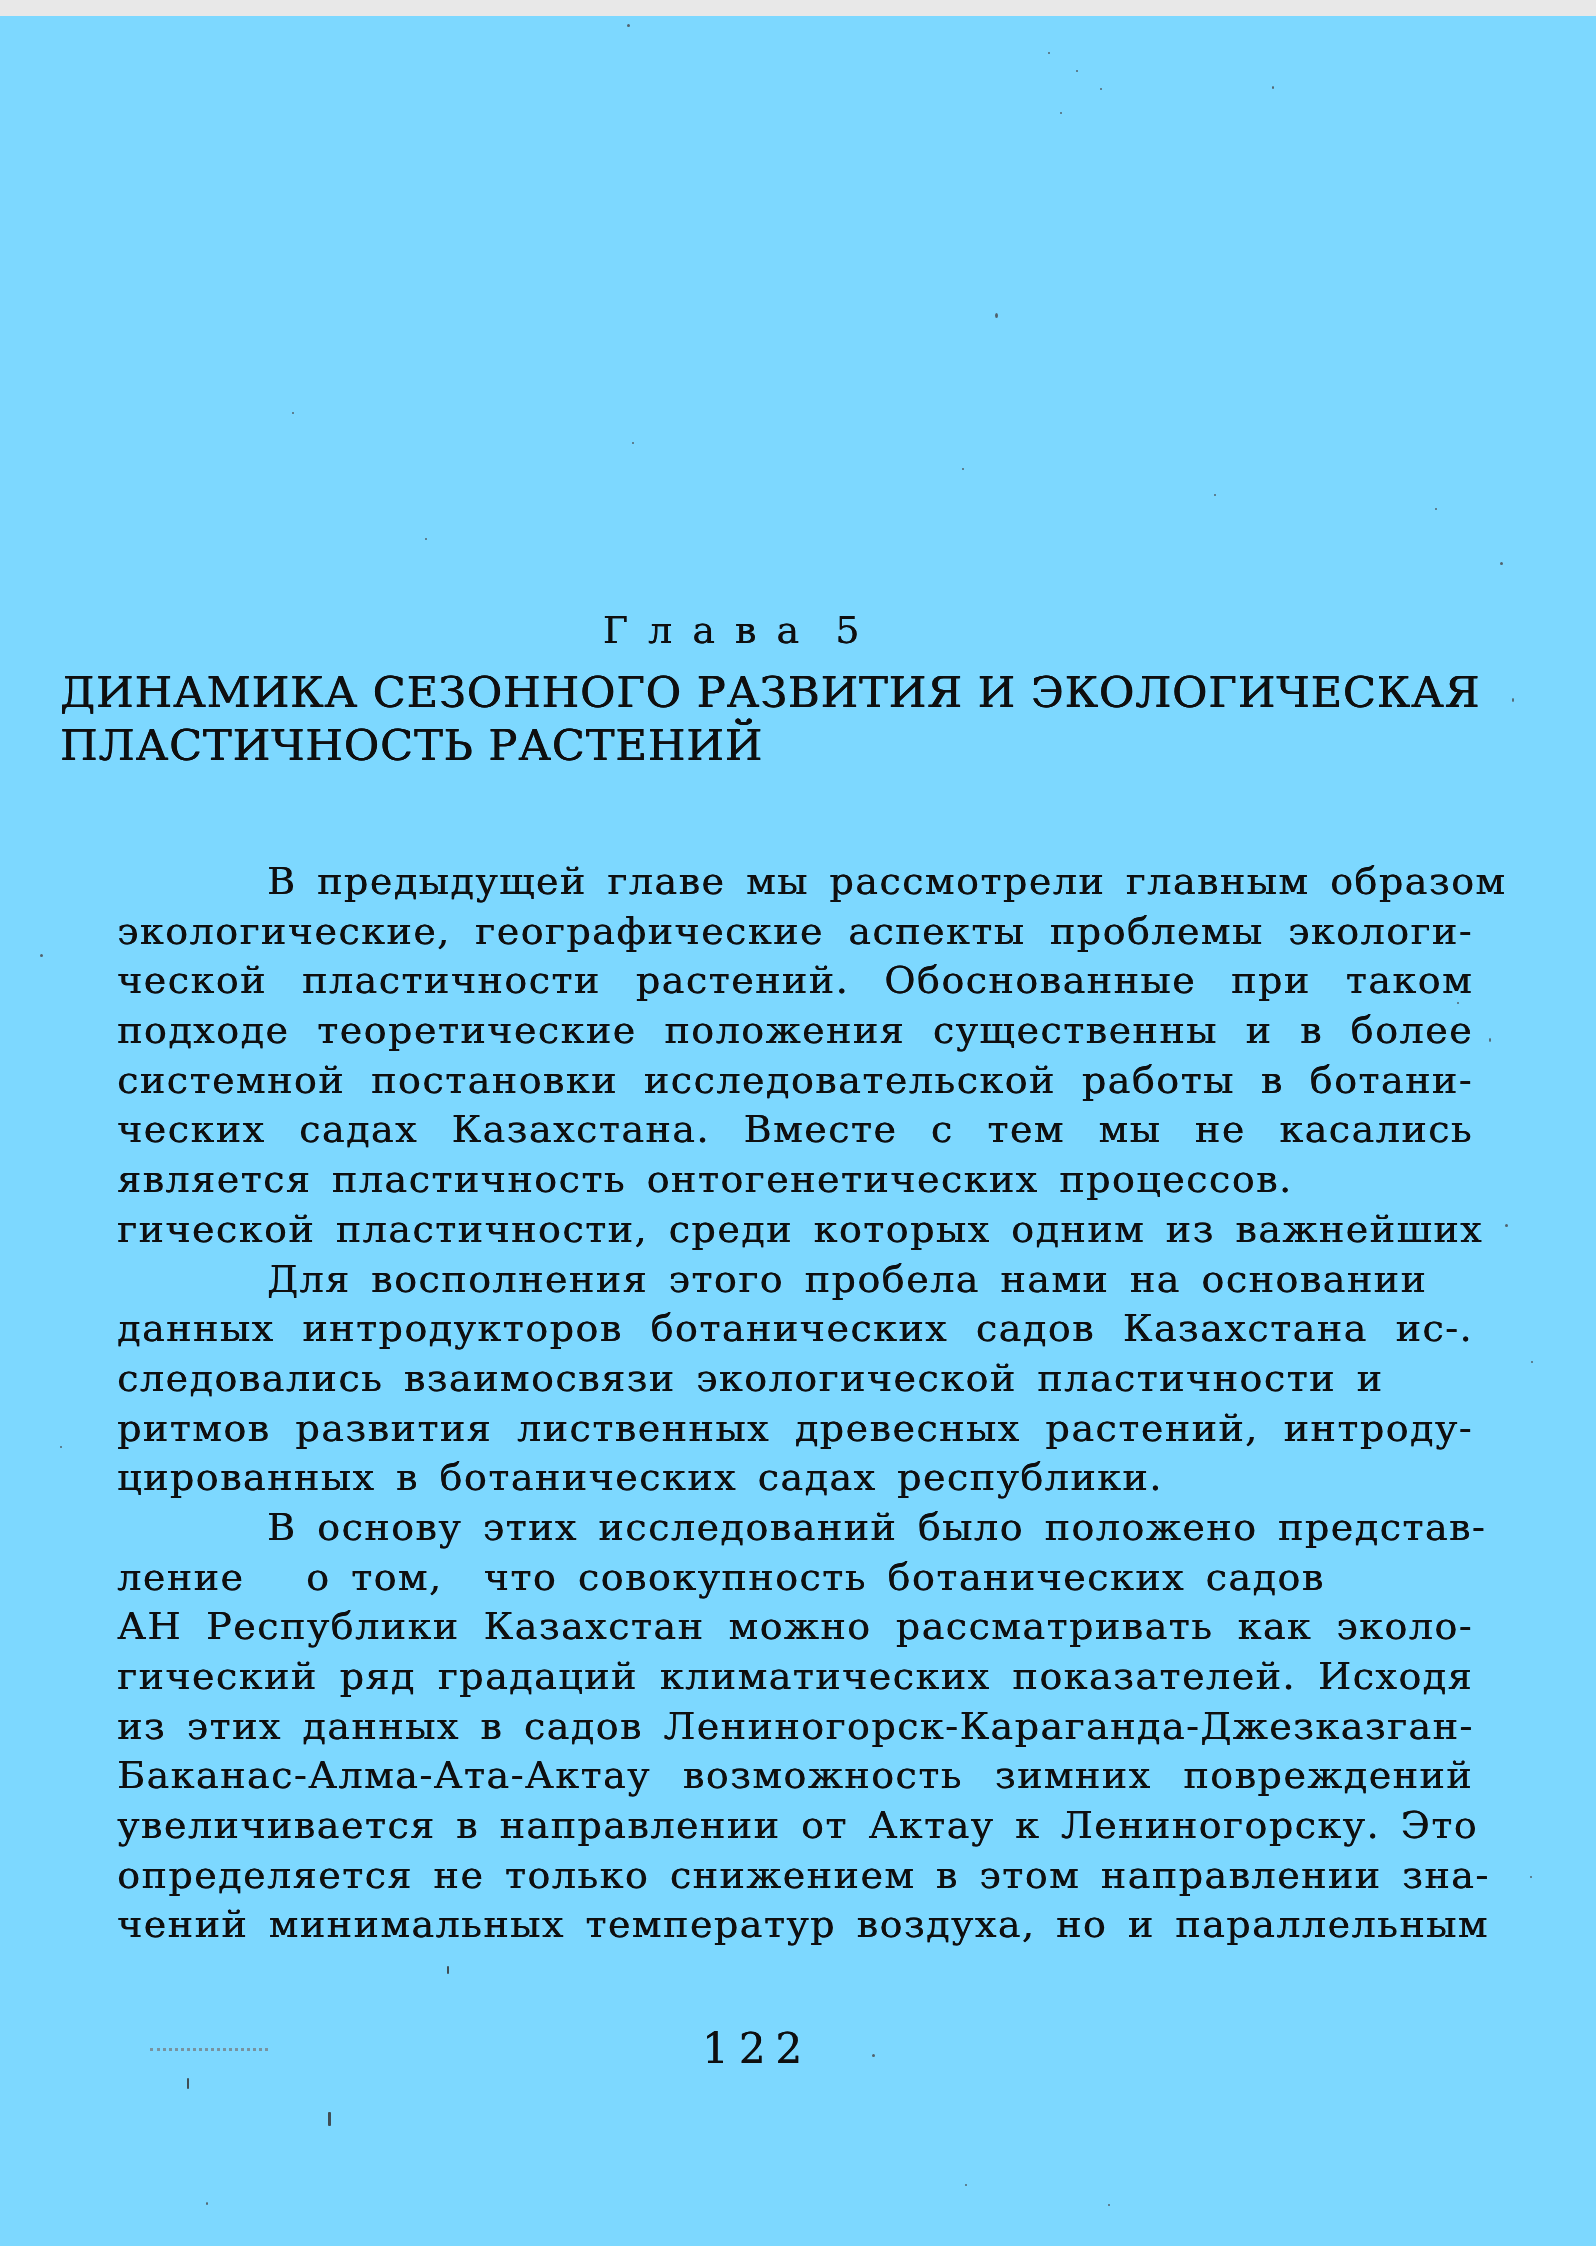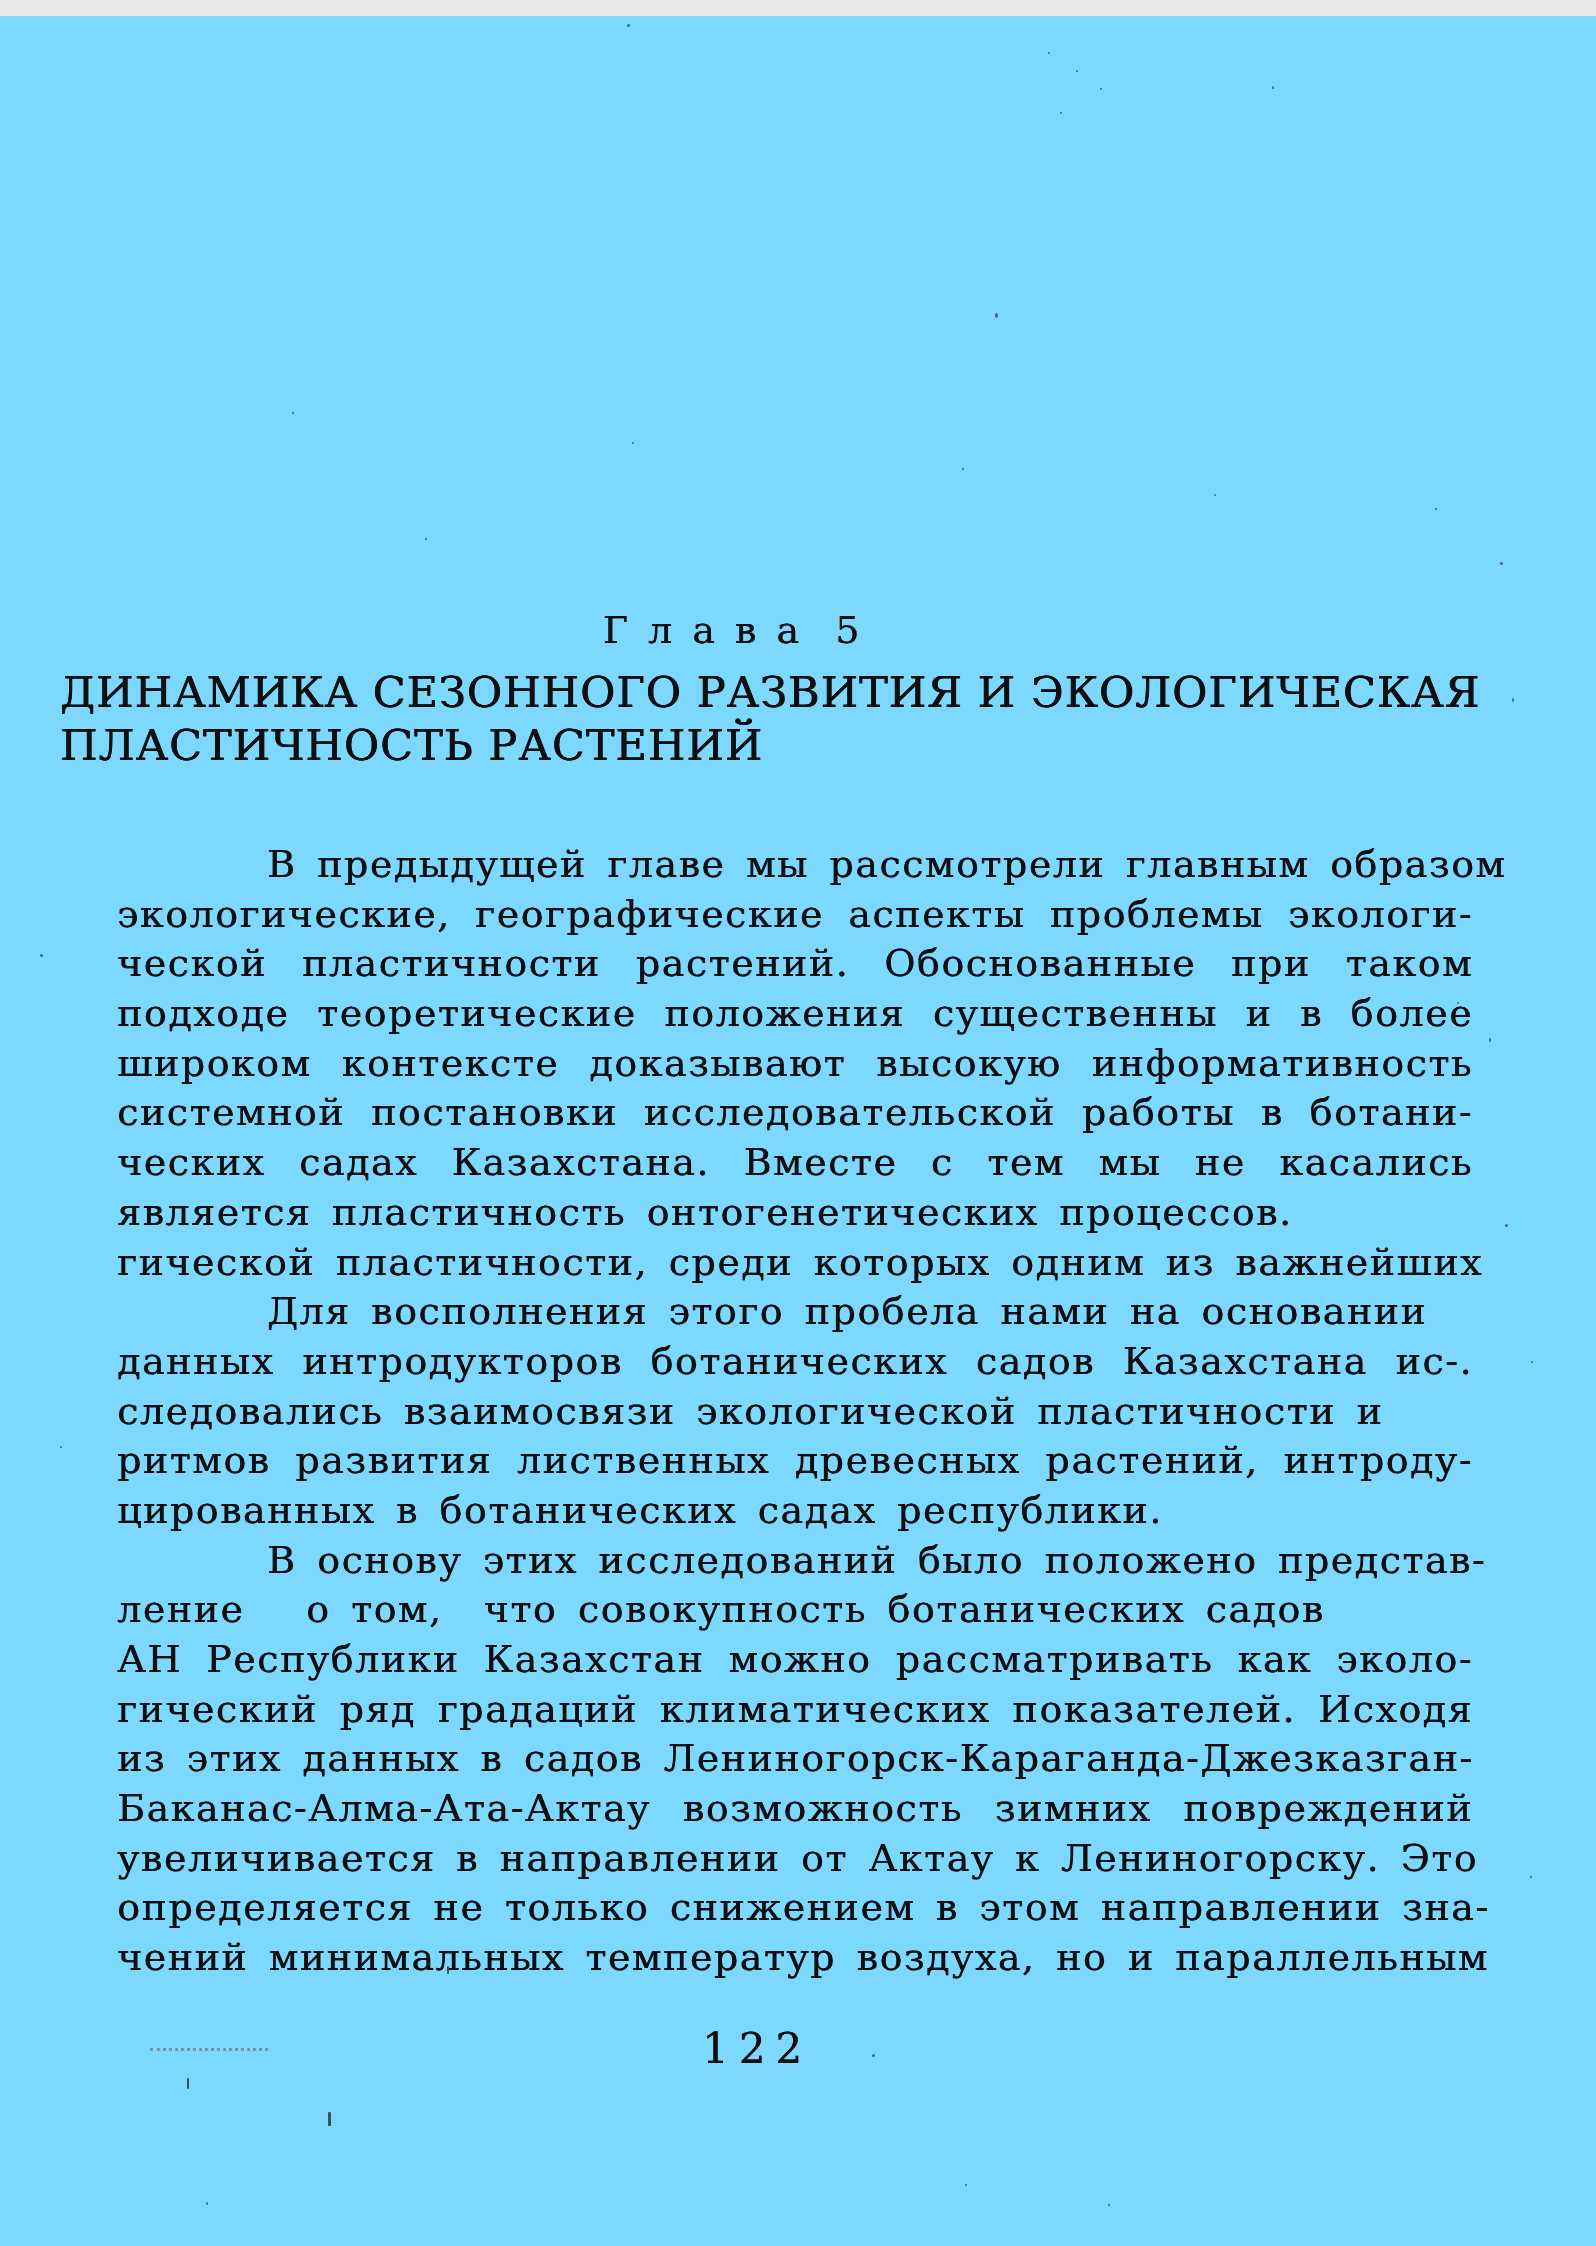--- a/index.html
+++ b/index.html
@@ -35,21 +35,21 @@
     text-align: left;
     font-size: 43px;
     font-weight: normal;
     line-height: 53px;
     letter-spacing: 1px;
     text-shadow: 0.6px 0 currentColor, 0 0.4px currentColor;
   }
   .title .title-line { display: block; }
   .bodytext {
     position: absolute;
-    top: 824px;
+    top: 841px;
     left: 117px;
     width: 1356px;
     font-size: 38px;
     letter-spacing: 1.5px;
     word-spacing: 7px;
     text-shadow: 0.45px 0 currentColor;
   }
   .line {
     height: 49.7px;
     line-height: 49.7px;
@@ -102,21 +102,20 @@
   <h1 class="title">
     <span class="title-line">ДИНАМИКА СЕЗОННОГО РАЗВИТИЯ И ЭКОЛОГИЧЕСКАЯ</span>
     <span class="title-line">ПЛАСТИЧНОСТЬ РАСТЕНИЙ</span>
   </h1>
 
   <div class="bodytext">
     <div class="line indent">В предыдущей главе мы рассмотрели главным образом</div>
     <div class="line">экологические, географические аспекты проблемы экологи-</div>
     <div class="line">ческой пластичности растений. Обоснованные при таком</div>
     <div class="line">подходе теоретические положения существенны и в более</div>
-    <div class="line">широком контексте  доказывают высокую информативность</div>
     <div class="line">системной постановки исследовательской работы в ботани-</div>
     <div class="line">ческих садах Казахстана. Вместе с тем мы не касались</div>
     <div class="line natural">является пластичность онтогенетических процессов.</div>
     <div class="line">гической пластичности, среди которых одним из важнейших</div>
     <div class="line indent short86">Для восполнения этого пробела нами на основании</div>
     <div class="line">данных интродукторов ботанических садов Казахстана ис-.</div>
     <div class="line short86">следовались взаимосвязи экологической пластичности и</div>
     <div class="line">ритмов развития лиственных древесных растений, интроду-</div>
     <div class="line natural">цированных в ботанических садах республики.</div>
     <div class="line indent">В основу этих исследований было положено представ-</div>

